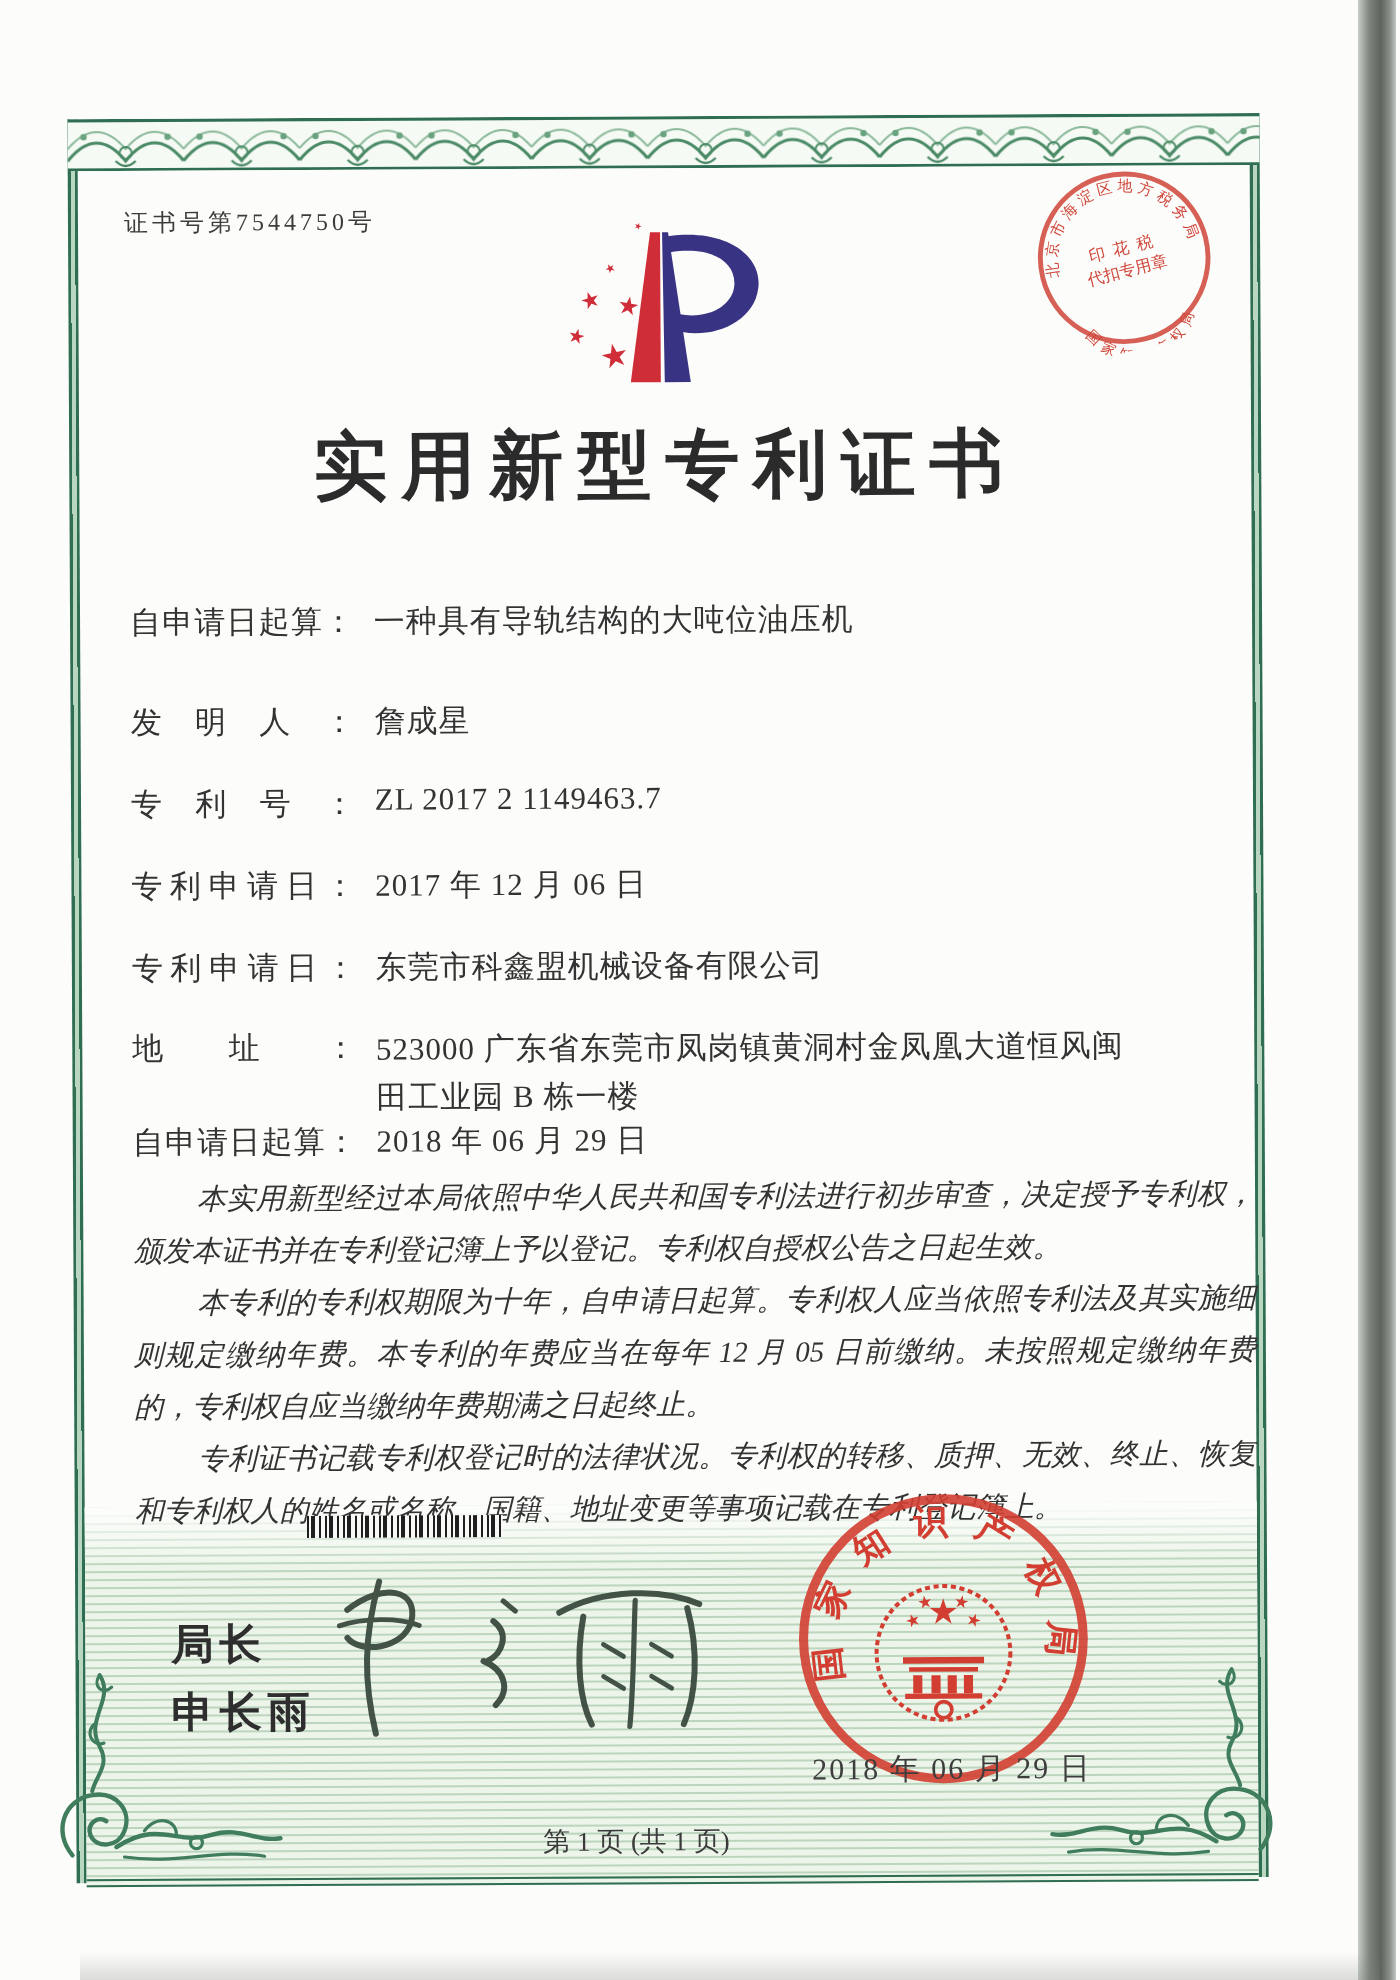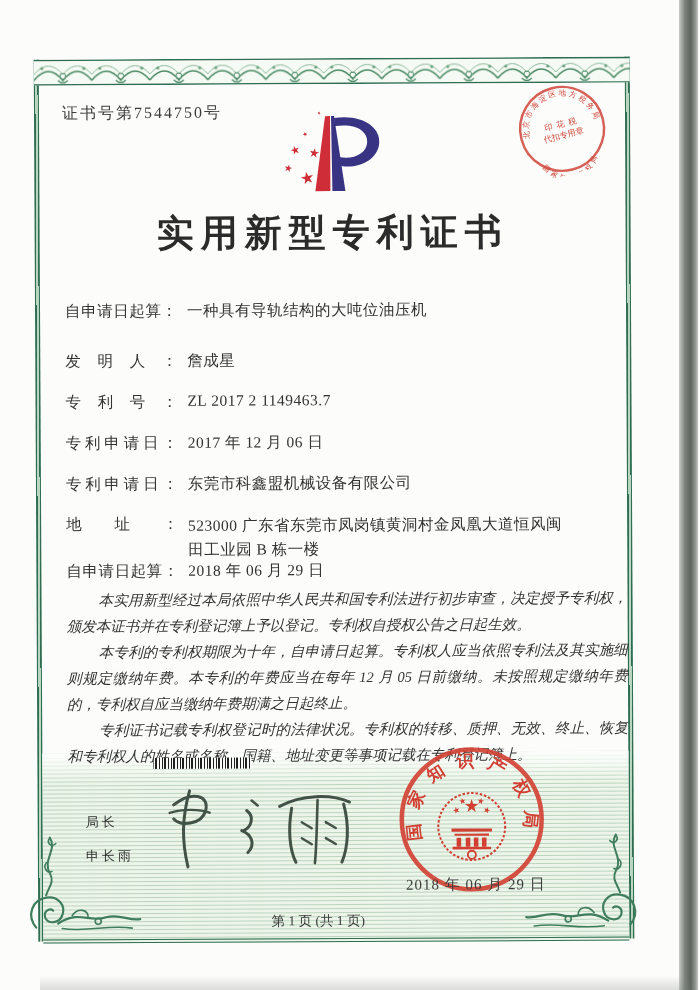--- a/index.html
+++ b/index.html
@@ -24,34 +24,34 @@
   .band-bottom{position:absolute;left:41px;top:752px;width:586px;height:186px;
     background-color:#edf5ea;
     background-image:repeating-linear-gradient(180deg,rgba(106,160,118,.38) 0 1px,rgba(255,255,255,0) 1px 4px);
     border-bottom:4px double #2f6e52;}
   .band-bottom::after{content:"";position:absolute;left:0;top:0;width:100%;height:30px;
     background:linear-gradient(180deg,rgba(253,254,252,1) 0%,rgba(253,254,252,0) 100%);}
   .ornament{position:absolute;width:130px;height:112px;}
   .orn-left{left:26px;top:830px;}
   .orn-right{left:506px;top:830px;transform:scaleX(-1);}
   
-  .cert-no{position:absolute;left:64px;top:102px;font-size:16px;letter-spacing:2px;color:#3c3c3c;}
+  .cert-no{position:absolute;left:64px;top:102px;font-size:12px;letter-spacing:2px;color:#3c3c3c;}
   .title{position:absolute;left:36px;top:208px;width:596px;text-align:center;
     font-size:37px;font-weight:600;letter-spacing:7px;color:#2b2b2b;}
   .frow{position:absolute;left:66px;width:560px;font-size:15.5px;color:#333;}
   .flabel{display:inline-block;width:112px;text-align:justify;text-align-last:justify;vertical-align:top;color:#333;}
   .fvalue{display:inline-block;margin-left:6px;vertical-align:top;letter-spacing:.5px;}
   .fvalue.addr{width:382px;line-height:24px;}
   .pair2{position:absolute;left:380px;top:0;}
   .paras{position:absolute;left:66px;top:586px;width:561px;font-size:14.5px;line-height:26px;
     text-align:justify;color:#333;font-style:italic;}
   .paras p{margin:0;text-indent:2.2em;}
   .barcode{position:absolute;left:152px;top:757px;width:98px;height:11px;
     background:repeating-linear-gradient(90deg,#1e1e1e 0 1px,#f8f8f6 1px 2px,#1e1e1e 2px 4px,#f8f8f6 4px 6px,#1e1e1e 6px 7px,#f8f8f6 7px 9px);}
-  .official{position:absolute;left:84px;top:804px;font-size:13px;color:#2e2e2e;line-height:34px;letter-spacing:3px;}
+  .official{position:absolute;left:84px;top:804px;font-size:21px;color:#2e2e2e;line-height:34px;letter-spacing:3px;font-weight:bold;}
   .sig{position:absolute;left:150px;top:778px;}
   .seal-main{position:absolute;left:394px;top:744px;}
   .seal-date{position:absolute;left:404px;top:876px;font-size:15px;color:#3d3d3d;letter-spacing:1px;font-style:normal;}
   .tax-stamp{position:absolute;left:518px;top:84px;transform:rotate(-14deg);}
   .footer{position:absolute;left:36px;top:912px;width:560px;text-align:center;font-size:13.5px;color:#3a3a3a;}
   .logo{position:absolute;left:280px;top:106px;}
   svg text{font-family:"Liberation Serif","DejaVu Serif",serif;}
 </style>
 </head>
 <body>

